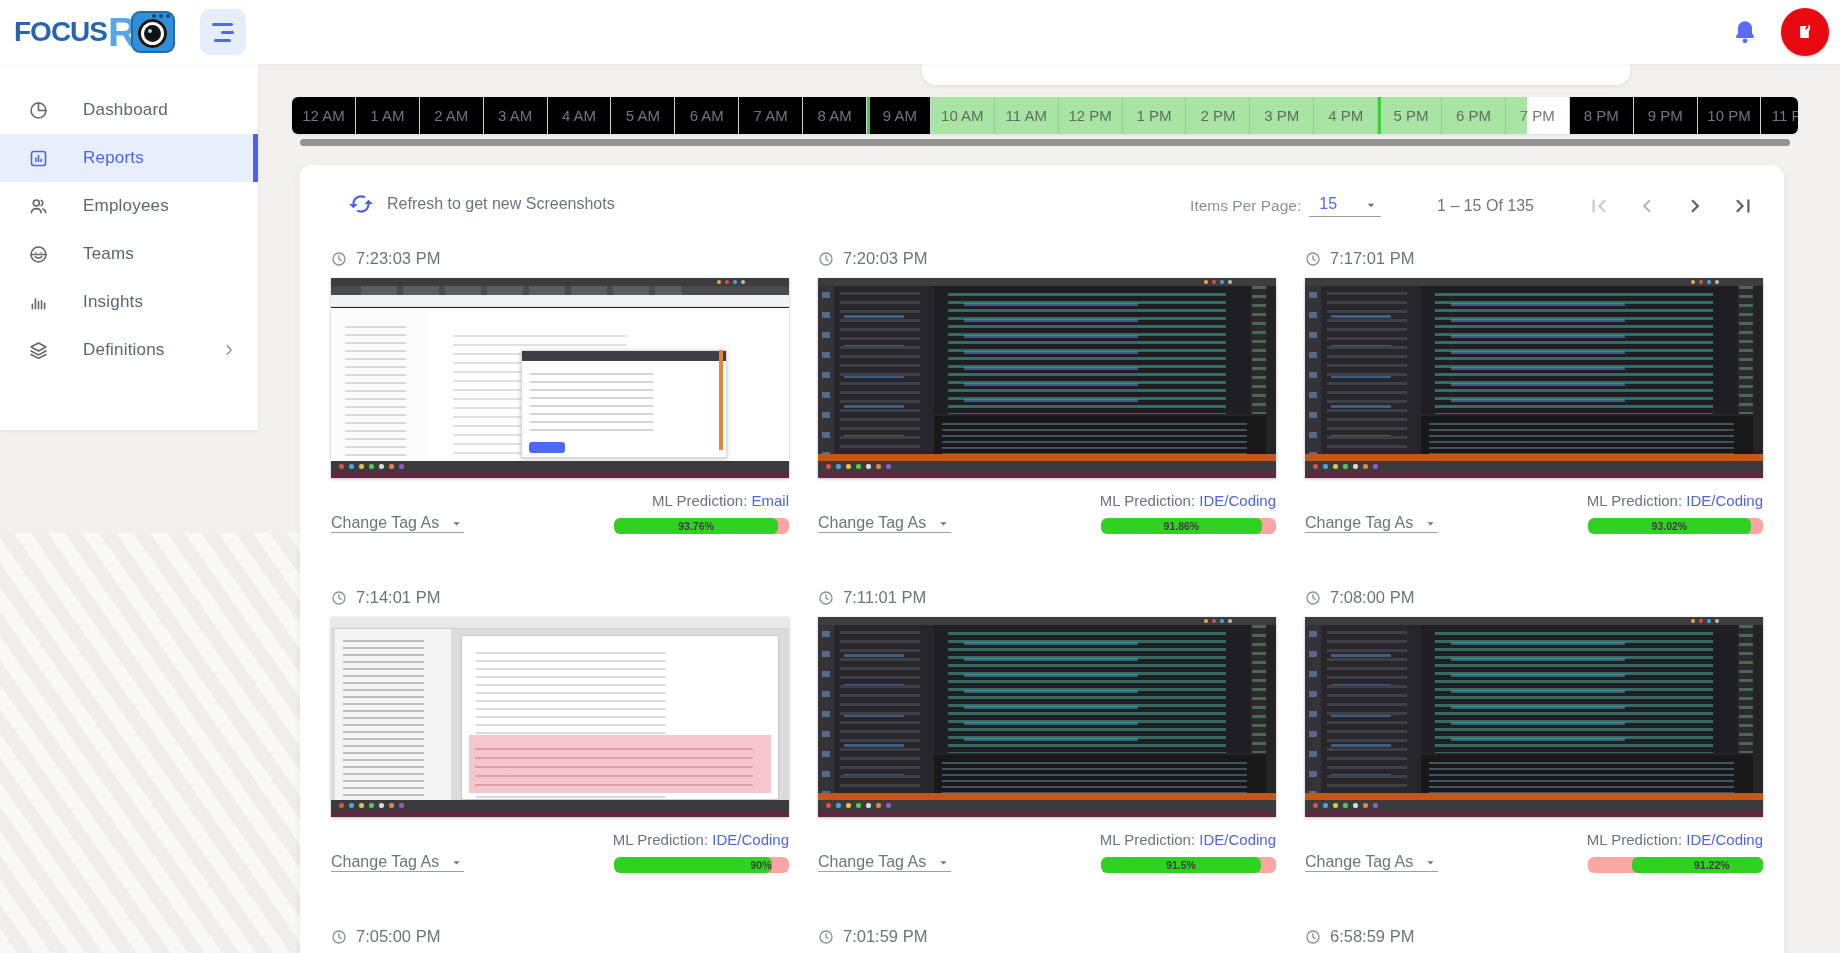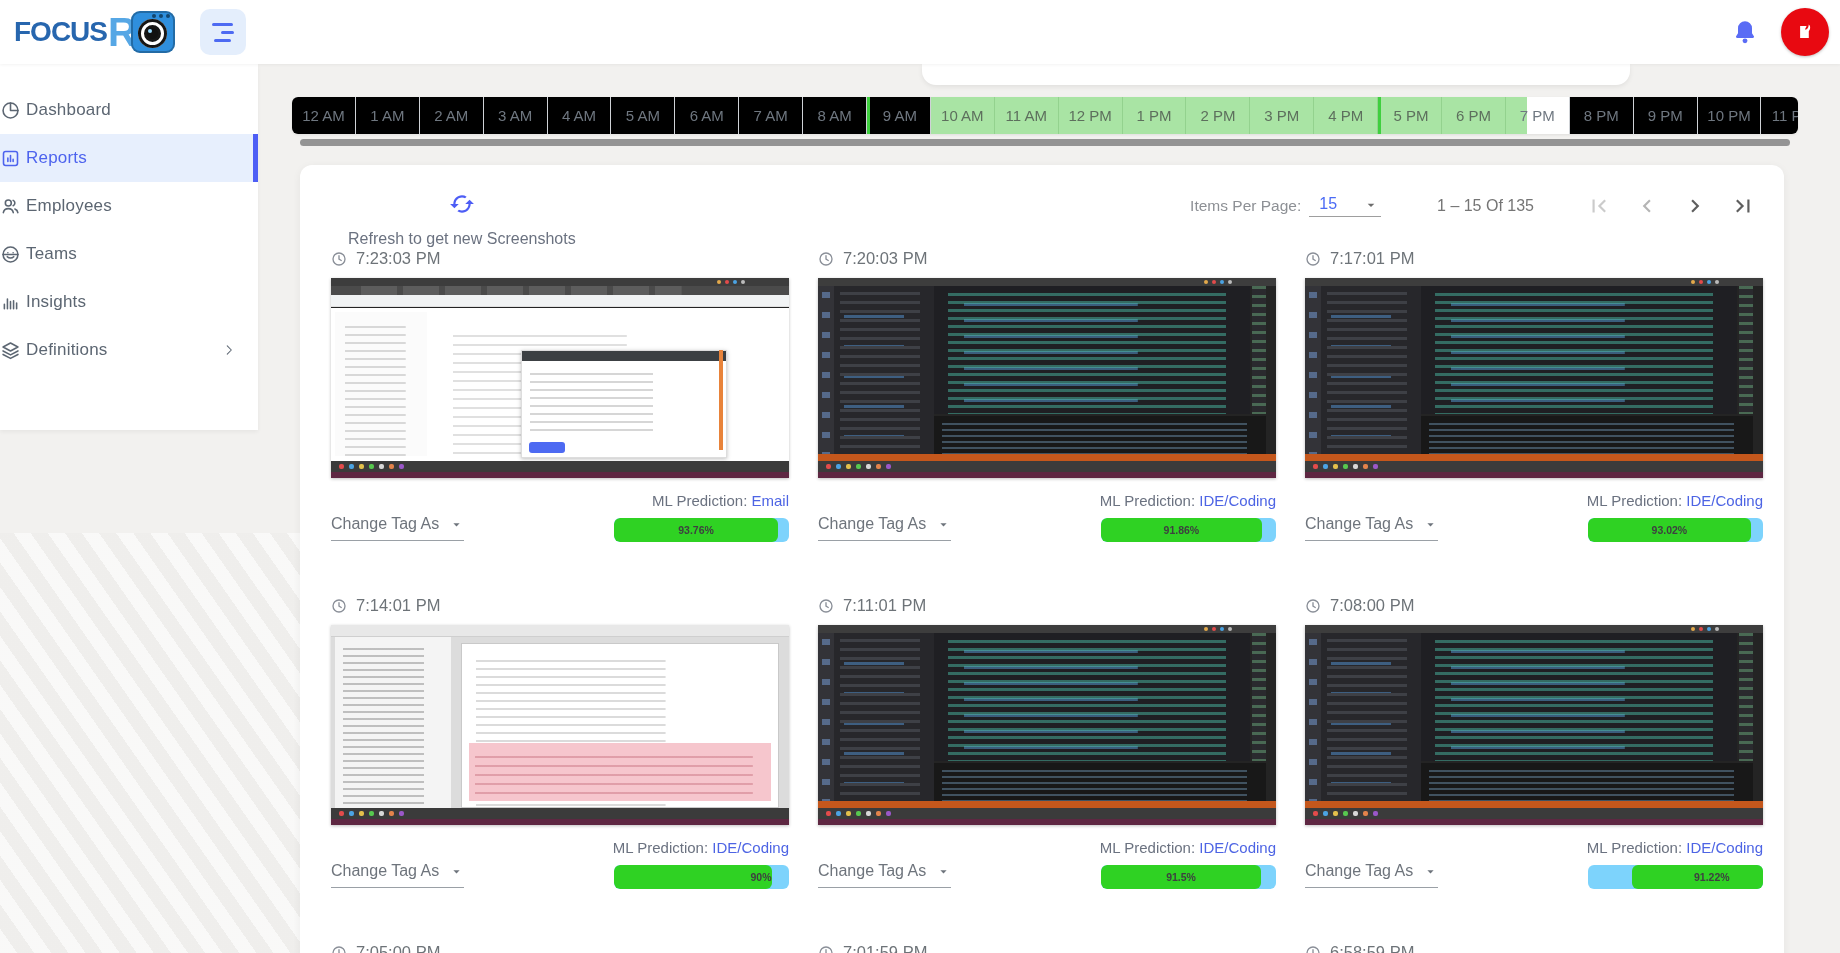--- a/index.html
+++ b/index.html
@@ -29,21 +29,21 @@
   .menu-btn i:nth-child(1){ width:21px; }
   .menu-btn i:nth-child(2){ width:13px; margin-left:9px; }
   .menu-btn i:nth-child(3){ width:17px; margin-left:2px; }
   .bell { position:absolute; left:1731px; top:18px; width:28px; height:28px; cursor:pointer; }
   .avatar { position:absolute; left:1781px; top:8px; width:48px; height:48px; border-radius:50%; background:#e80911;
     display:flex; align-items:center; justify-content:center; cursor:pointer; box-shadow:0 1px 3px rgba(0,0,0,.25); }
 
   
   .sidebar { position:absolute; top:64px; left:0; width:258px; height:366px; background:#fff; z-index:20;
     box-shadow:0 2px 4px rgba(0,0,0,.05); padding-top:22px; }
-  .side-item { height:48px; display:flex; align-items:center; gap:5px; cursor:pointer;
+  .side-item { height:48px; display:flex; align-items:center; padding-left:28px; gap:34px; cursor:pointer;
     color:#5c6672; font-size:17px; font-weight:500; letter-spacing:.2px; position:relative; }
   .side-item svg { width:21px; height:21px; stroke:#5c6672; fill:none; stroke-width:1.8; stroke-linecap:round; stroke-linejoin:round; flex:0 0 auto; }
   .side-item.active { background:#e7effd; color:#4d63ee; }
   .side-item.active svg { stroke:#4d63ee; }
   .side-item.active::after { content:""; position:absolute; right:0; top:0; bottom:0; width:5px; background:#4d5ef5; }
   .side-item .chev { position:absolute; right:22px; width:14px; height:14px; }
 
   
   .top-panel { position:absolute; left:922px; top:64px; width:708px; height:21px; background:#fff;
     border-radius:0 0 14px 14px; box-shadow:0 2px 5px rgba(0,0,0,.07); z-index:10; }
@@ -56,21 +56,21 @@
   .cell.a { background:#a9e4a4; border-right-color:#93d28e; color:#5d6f5d; }
   .cell.m { border-left:3px solid #3fcf3f; }
   .cell.p { background:linear-gradient(to right, #a9e4a4 0 34%, #fff 34%); }
   .hscroll { position:absolute; left:300px; top:139px; width:1490px; height:7px; background:#949494; border-radius:4px; z-index:11; cursor:grab; }
 
   
   .main-card { position:absolute; left:300px; top:165px; width:1484px; height:1400px; background:#fff;
     border-radius:12px; box-shadow:0 2px 8px rgba(0,0,0,.06); z-index:5; }
 
   .toolbar { position:relative; height:36px; margin-top:26px; }
-  .refresh { position:absolute; left:48px; top:0; display:flex; align-items:center; gap:13px; cursor:pointer;flex-direction:column; }
+  .refresh { position:absolute; left:48px; top:0; display:flex; align-items:center; gap:13px; cursor:pointer; }
   .refresh svg { width:26px; height:26px; }
   .refresh span { font-size:16px; color:#6b7280; }
   .tb-right { position:absolute; right:28px; top:2px; display:flex; align-items:center; }
   .ipp-label { font-size:15.5px; color:#8d9095; }
   .ipp-select { display:flex; align-items:end; gap:26px; border-bottom:1px solid #9e9e9e; padding:0 2px 3px 10px; margin-left:8px; cursor:pointer; }
   .ipp-value { font-size:16px; color:#4b6bf5; }
   .ipp-select svg { width:16px; height:16px; }
   .range { font-size:16px; color:#757575; margin-left:56px; }
   .pager { display:flex; align-items:center; gap:22px; margin-left:52px; }
   .pager .pg { width:26px; height:26px; cursor:pointer; }
@@ -78,27 +78,27 @@
   
   .grid { display:grid; grid-template-columns:repeat(3,458px); column-gap:29px; row-gap:54px; margin:22px 0 0 31px; }
   .scard { width:458px; }
   .time { display:flex; align-items:center; gap:9px; color:#6d7378; font-size:16.5px; margin-bottom:10px; }
   .time svg { width:16px; height:16px; }
   .thumb { position:relative; width:458px; height:200px; overflow:hidden; background:#242424; cursor:pointer;
     box-shadow:0 1px 3px rgba(0,0,0,.25); }
 
   .footer { display:flex; justify-content:space-between; align-items:flex-end; margin-top:14px; }
   .ctag { width:133px; display:flex; justify-content:space-between; align-items:center;
-    border-bottom:1px solid #9aa0a6; padding-bottom:7px; cursor:pointer; margin-bottom:1px; }
+    border-bottom:1px solid #9aa0a6; cursor:pointer; margin-bottom:1px; }
   .ctag span { font-size:16px; color:#6e747c; }
   .ctag svg { width:15px; height:15px; }
   .fright { display:flex; flex-direction:column; align-items:flex-end; }
   .ml { font-size:15px; color:#6b7280; }
   .ml b { font-weight:500; color:#4d64e4; cursor:pointer; }
-  .bar { width:175px; height:24px; background:#7dd3fc; border-radius:6px; margin-top:9px; overflow:hidden; }
+  .bar { width:175px; height:16px; background:#fca5a5; border-radius:6px; margin-top:9px; overflow:hidden; }
   .fill { height:100%; background:#2fd223; border-radius:6px; display:flex; align-items:center; justify-content:center; }
   .fill span { font-size:10.5px; font-weight:bold; color:#3e4040; }
 
   
   .t-tb { position:absolute; top:0; left:0; right:0; height:8px; background:#3d3d3d; }
   .t-tb i { position:absolute; right:60px; top:2px; width:4px; height:4px; border-radius:50%; background:#e34b4b;
     box-shadow:8px 0 0 #4ba3e3, -8px 0 0 #e3a94b, 16px 0 0 #bbb; }
   .t-task { position:absolute; left:0; right:0; bottom:6px; height:11px; background:#3b3b3b; }
   .t-task i { position:absolute; left:8px; top:3px; width:5px; height:5px; border-radius:2px; background:#e34b4b;
     box-shadow:10px 0 0 #4ba3e3, 20px 0 0 #e3c04b, 30px 0 0 #57c84f, 40px 0 0 #d8d8d8, 50px 0 0 #e3834b, 60px 0 0 #9a57c8; }

